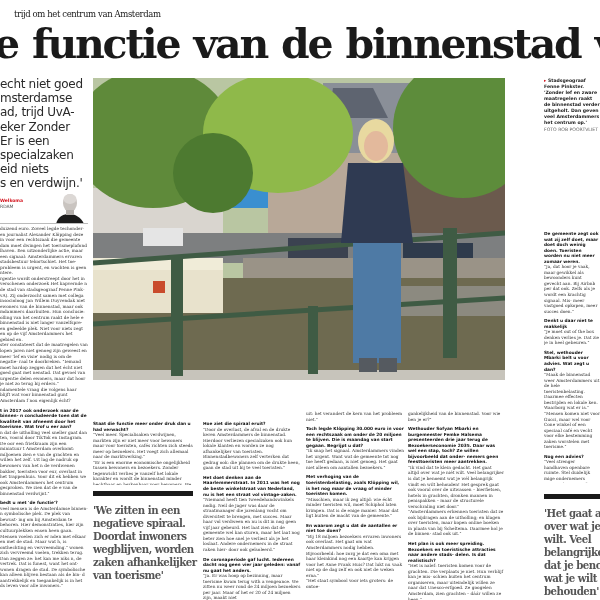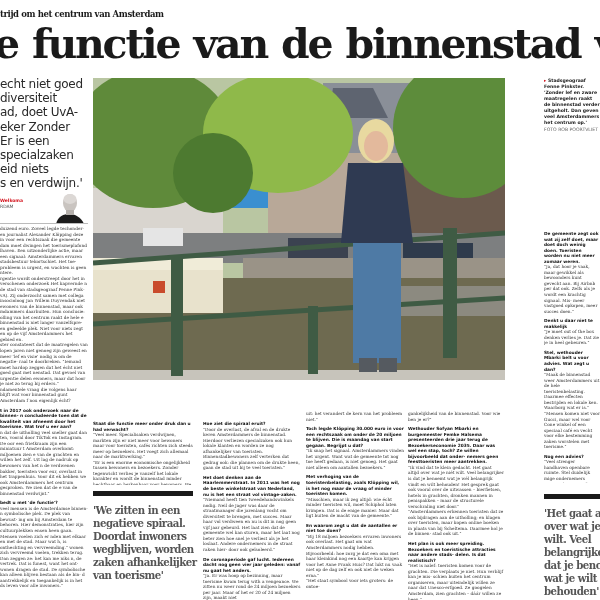--- a/index.html
+++ b/index.html
@@ -1,19 +1,19 @@
 <!DOCTYPE html>
 <html><head>
 <meta charset="utf-8">
 <style>
   * { box-sizing: border-box; margin: 0; padding: 0; }
   html, body { width: 600px; height: 600px; overflow: hidden; background: #ffffff; }
   body { position: relative; font-family: "Liberation Serif", serif; color: #1a1a1a; }
 
-  .kicker { position: absolute; left: 0; top: 9px; font-family: "DejaVu Serif", serif; font-weight: bold; font-size: 8.5px; letter-spacing: -0.4px; white-space: nowrap; }
+  .kicker { position: absolute; left: 0; top: 9px; font-family: "DejaVu Serif", serif; font-weight: normal; font-size: 8.5px; letter-spacing: -0.4px; white-space: nowrap; padding-left: 14px; }
   .headline { position: absolute; left: -6px; top: 20px; font-family: "DejaVu Serif", serif; font-weight: bold; font-size: 41px; letter-spacing: -2.2px; white-space: nowrap; line-height: 48px; word-spacing: 2px; }
 
   .intro { position: absolute; left: 0; top: 77px; width: 90px; font-family: "DejaVu Sans", sans-serif; font-size: 12px; line-height: 14.2px; color: #2a2a2a; letter-spacing: -0.3px; white-space: nowrap; overflow: hidden; }
   .byline { position: absolute; left: 0; top: 198px; font-family: "DejaVu Sans", sans-serif; font-size: 4.5px; line-height: 6px; }
   .byline .name { color: #d4151f; font-weight: bold; }
   .byline .place { color: #555; }
   .author-photo { position: absolute; left: 50px; top: 190px; width: 36px; height: 34px; overflow: hidden; }
   .byline-rule { position: absolute; left: 0; top: 223px; width: 88px; height: 1px; background: #bbb; }
 
   .photo { position: absolute; left: 93px; top: 78px; width: 412px; height: 302px; overflow: hidden; background: #8aa66a; }
@@ -30,22 +30,22 @@
   .pullquote { position: absolute; font-family: "DejaVu Serif", serif; font-weight: bold; font-size: 10.2px; line-height: 13px; color: #555; letter-spacing: -0.5px; }
 </style>
 </head>
 <body>
 
 <div class="kicker">trijd om het centrum van Amsterdam</div>
 <h1 class="headline">e functie van  de binnenstad verdwijn</h1>
 
 <div class="intro">
   <div>echt niet goed</div>
-  <div>diversiteit</div>
-  <div>ad, doet UvA-</div>
+  <div>msterdamse</div>
+  <div>ad, trijd UvA-</div>
   <div>eker Zonder</div>
   <div>Er is een</div>
   <div>specialzaken</div>
   <div>eid niets</div>
   <div>s en verdwijn.'</div>
 </div>
 
 <div class="byline">
   <div class="name">Welkoma</div>
   <div class="place">RDAM</div>

